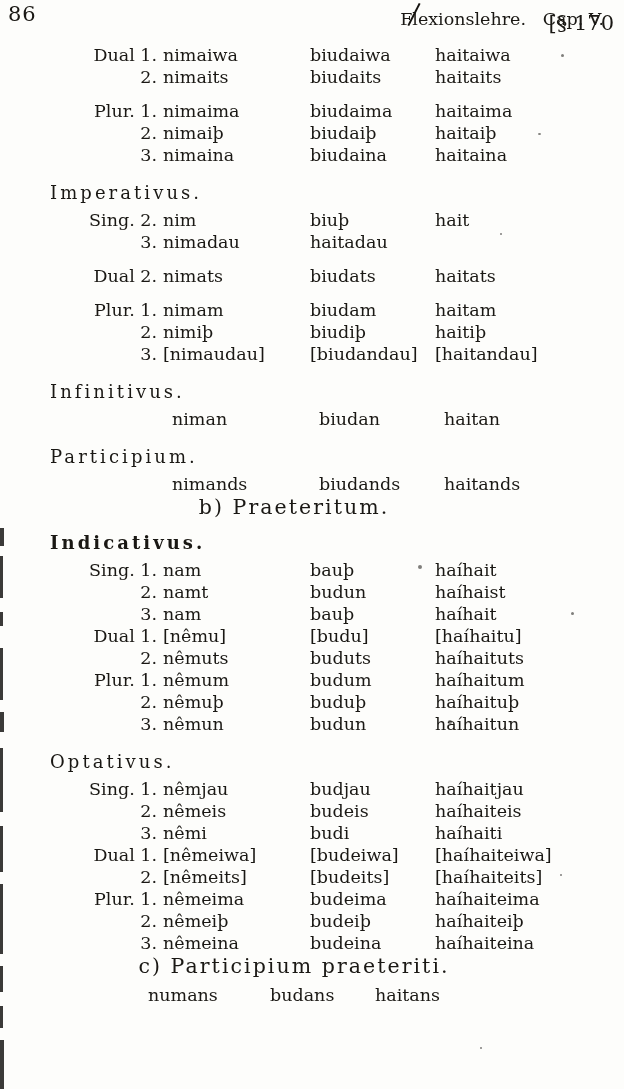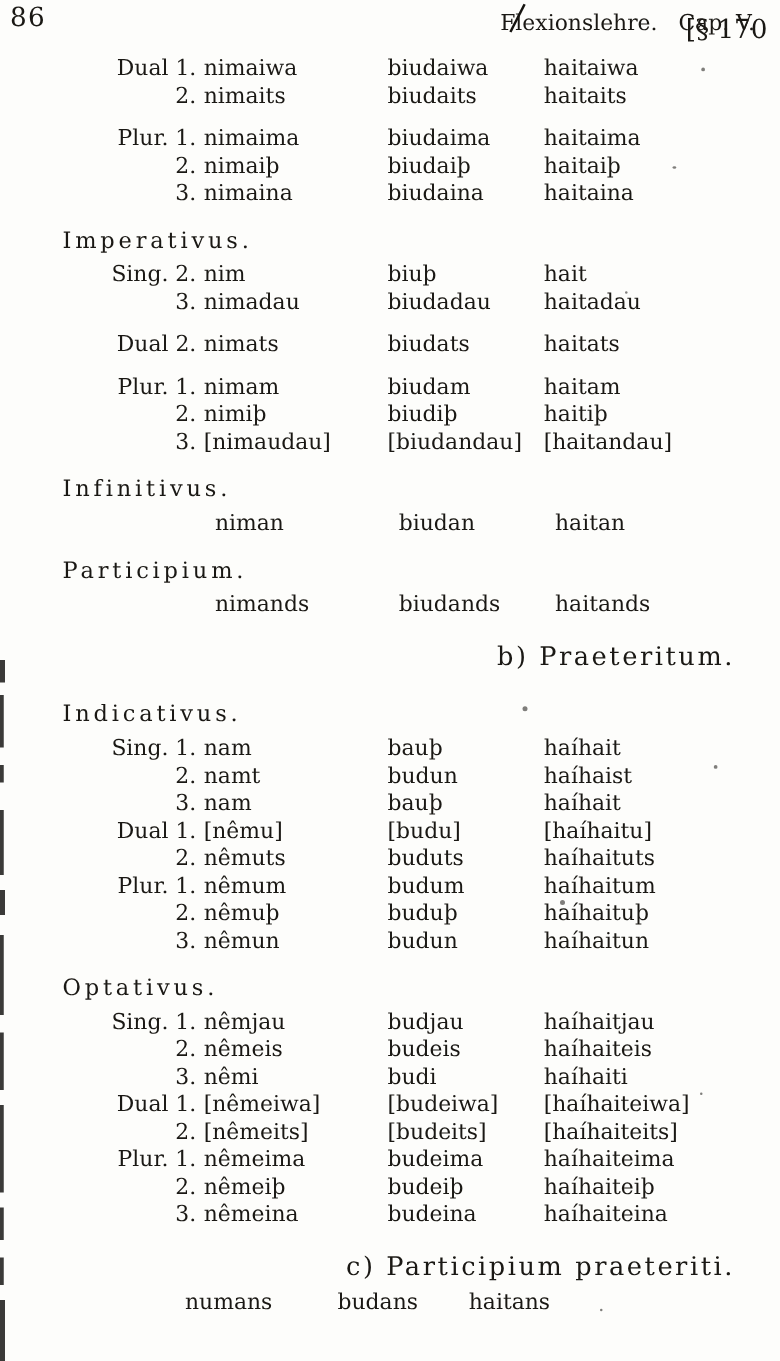--- a/index.html
+++ b/index.html
@@ -23,24 +23,24 @@
   .vtable.indented{margin-left:9px;}
   .vrow{display:grid;grid-template-columns:160px 147px 125px auto;font-size:17.5px;line-height:22px;}
   .vrow.gap{margin-top:12px;}
   .vrow.narrow{grid-template-columns:145px 122px 105px auto;}
   .lab{text-align:right;padding-right:3px;white-space:pre;padding-left:29px;}
   .form{padding-left:3px;white-space:pre;}
   .subheading{
     margin:16px 0 6px 50px;
     font-size:18px;letter-spacing:0.17em;
   }
-  .centered-heading + .subheading{margin-top:24px;}
+  .centered-heading + .subheading{margin-top:13px;font-weight:bold;}
   .centered-heading{
-    margin-top:18px;margin-bottom:2px;
-    width:588px;text-align:right;
+    margin-bottom:2px;
+    width:588px;text-align:center;
     font-size:20.5px;letter-spacing:0.1em;
   }
   
   .slash{
     position:absolute;left:413px;top:2px;width:2px;height:25px;
     background:#15130f;transform:rotate(27deg);
   }
   .edge{position:absolute;left:0;background:#191715;opacity:.85;}
   .speck{position:absolute;background:#2c2a26;border-radius:50%;opacity:.6;}
 </style>
@@ -92,21 +92,20 @@
       <div class="vtable">
         <div class="vrow">
           <span class="lab">Sing. 2.</span>
           <span class="form">nim</span>
           <span class="form">biuþ</span>
           <span class="form">hait</span>
         </div>
         <div class="vrow">
           <span class="lab">3.</span>
           <span class="form">nimadau</span>
-          <span class="form">biudadau</span>
           <span class="form">haitadau</span>
         </div>
         <div class="vrow gap">
           <span class="lab">Dual 2.</span>
           <span class="form">nimats</span>
           <span class="form">biudats</span>
           <span class="form">haitats</span>
         </div>
         <div class="vrow gap">
           <span class="lab">Plur. 1.</span>

